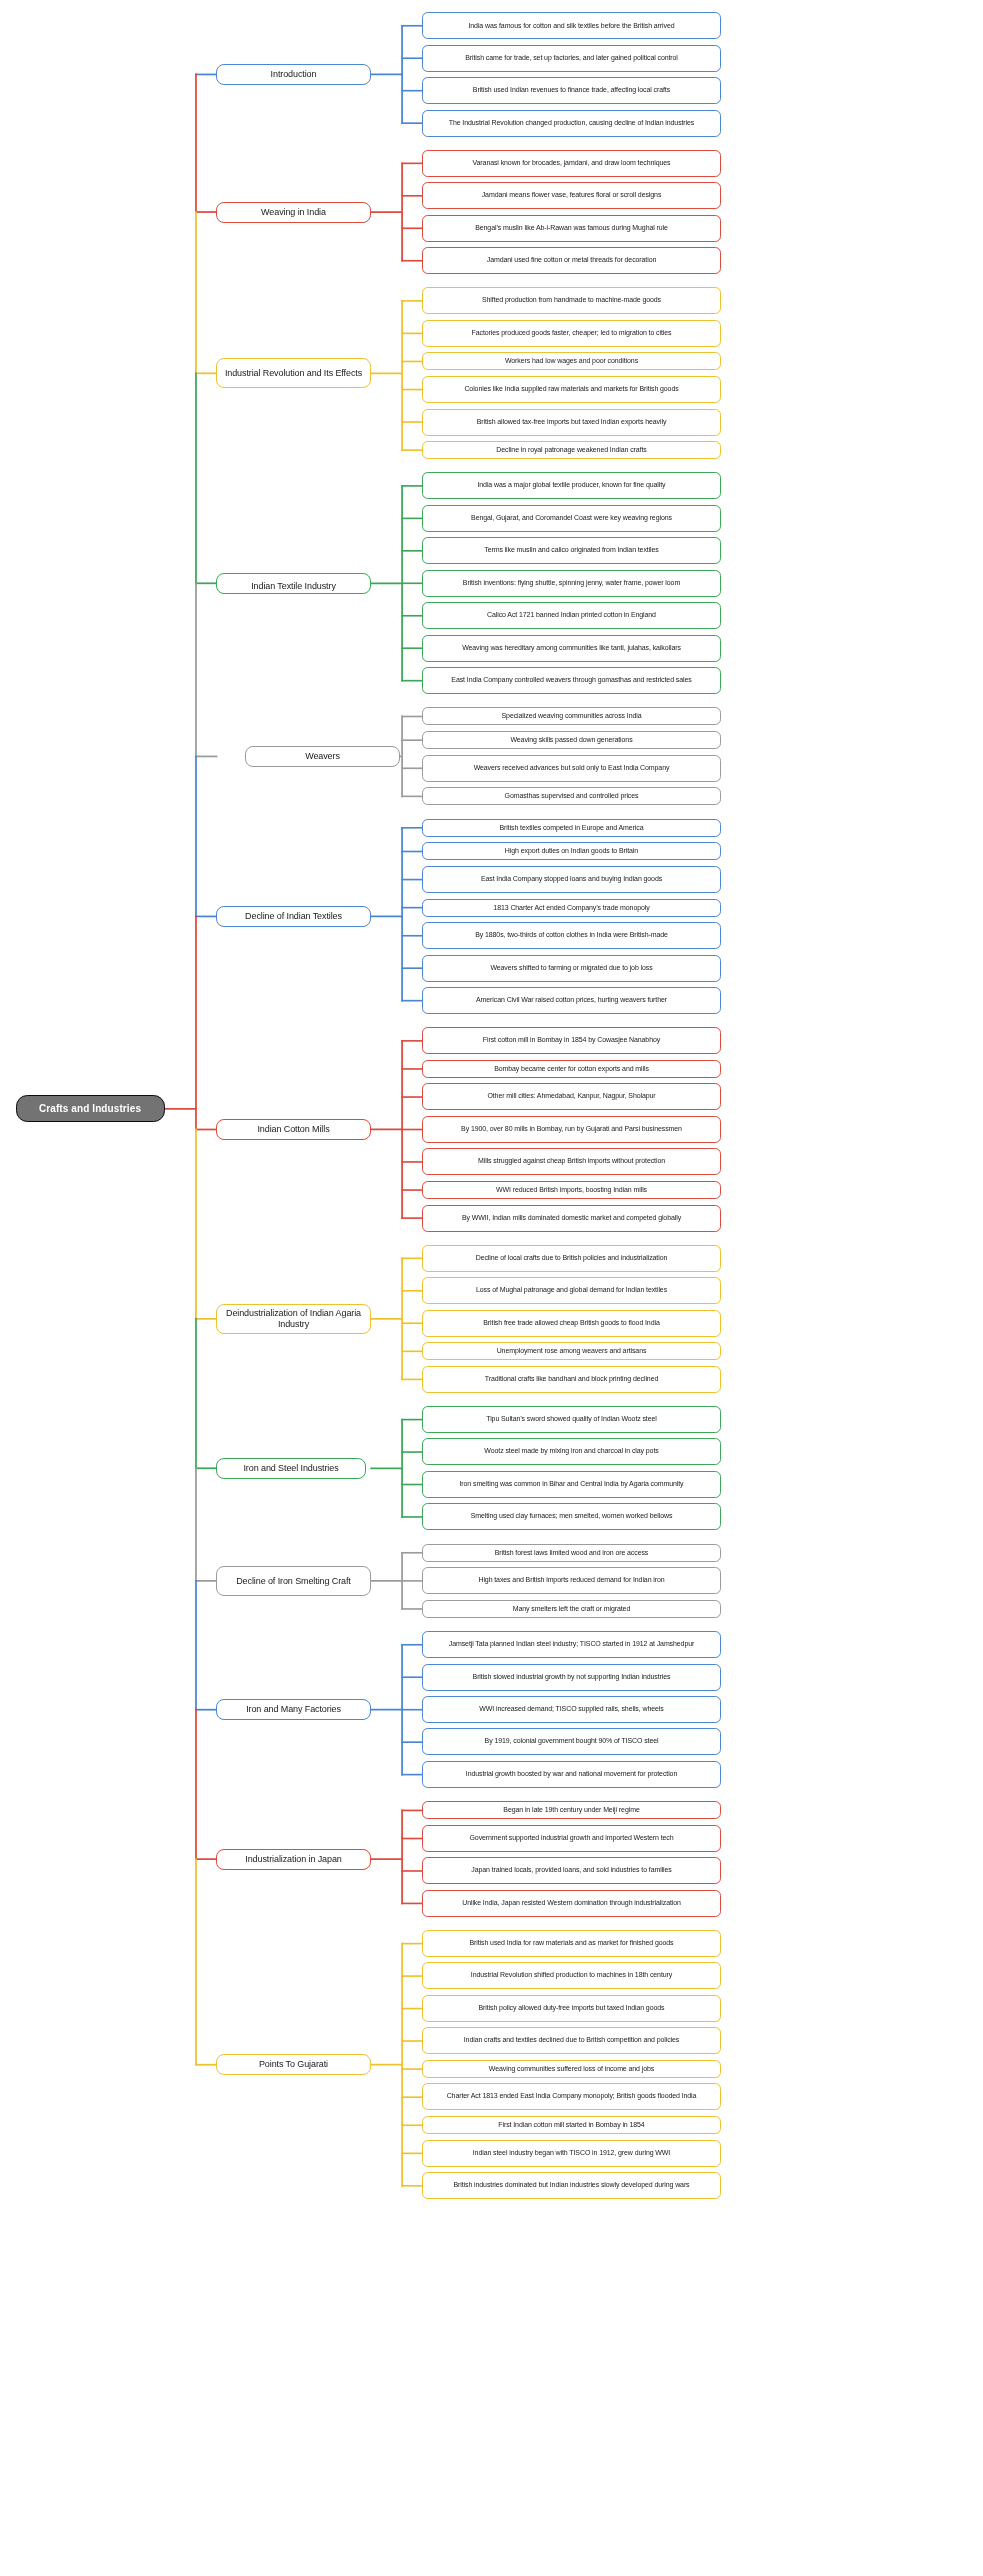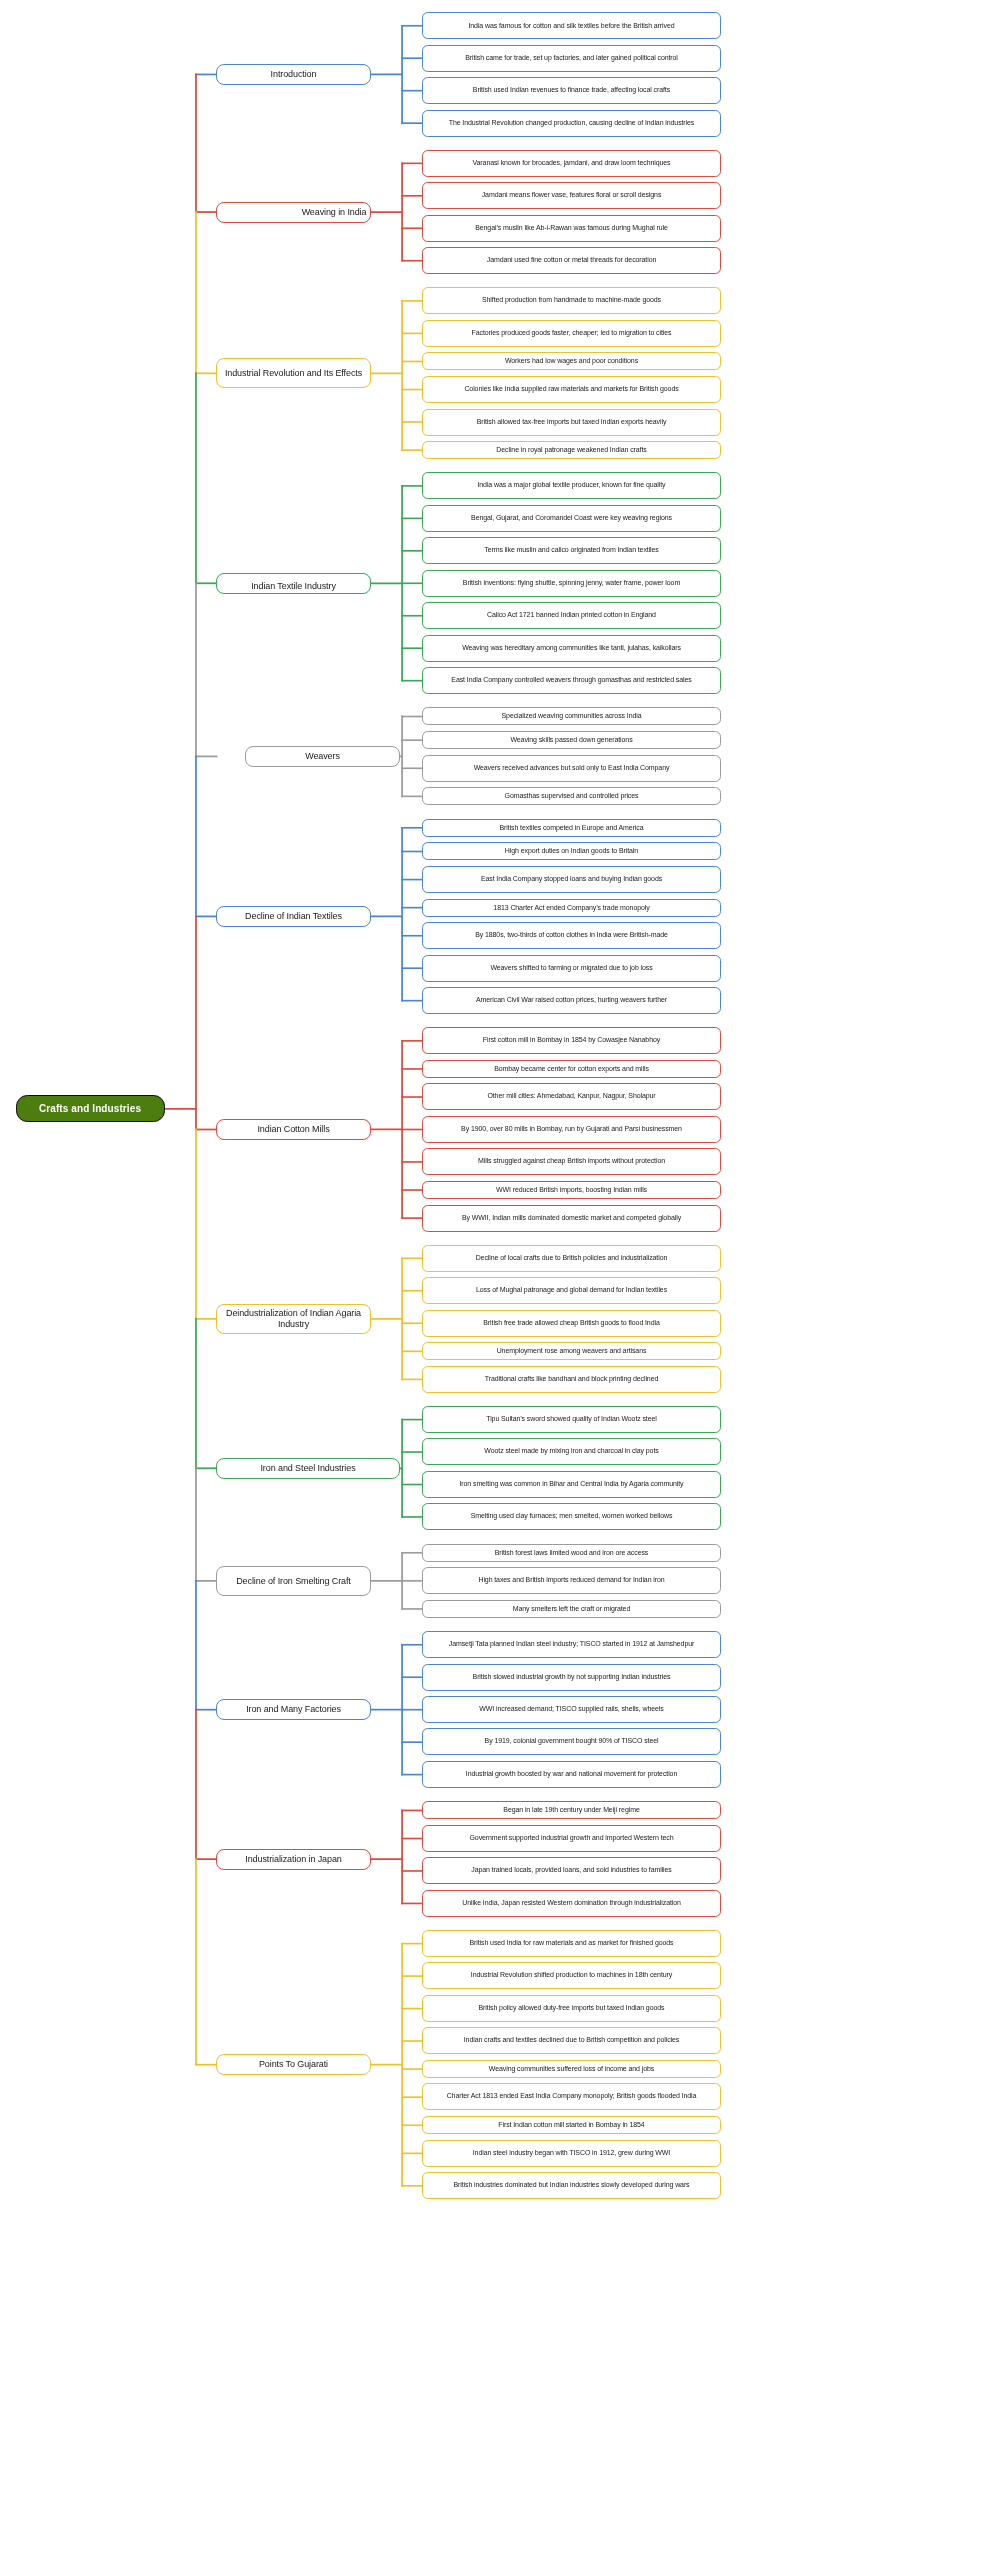--- a/index.html
+++ b/index.html
@@ -30,21 +30,21 @@
     text-align: center;
     background: #ffffff;
     border-style: solid;
     line-height: 1.18;
     color: #1a1a1a;
     padding: 1px 3.6px;
     letter-spacing: -0.1px;
   }
   
   .root {
-    background: #4d7c0f;
+    background: #737373;
     color: #ffffff;
     border: 1.5px solid #0c0c0c;
     border-radius: 11.3px;
     font-weight: bold;
     font-size: 10px;
     letter-spacing: 0.1px;
   }
   
   .branch {
     border-width: 1.8px;
@@ -203,21 +203,21 @@
       </div>
       <div class="node leaf c-blue" style="left: 422px; top: 45px; width: 299px; height: 27px;">
         <span>British came for trade, set up factories, and later gained political control</span>
       </div>
       <div class="node leaf c-blue" style="left: 422px; top: 77px; width: 299px; height: 27px;">
         <span>British used Indian revenues to finance trade, affecting local crafts</span>
       </div>
       <div class="node leaf c-blue" style="left: 422px; top: 110px; width: 299px; height: 27px;">
         <span>The Industrial Revolution changed production, causing decline of Indian industries</span>
       </div>
-      <div class="node branch c-red" style="left: 216px; top: 202px; width: 155px; height: 20.6px; justify-content: flex-end;">
+      <div class="node branch c-red" style="left: 216px; top: 202px; width: 155px; height: 20.6px;">
         <span>Weaving in India</span>
       </div>
       <div class="node leaf c-red" style="left: 422px; top: 150px; width: 299px; height: 27px;">
         <span>Varanasi known for brocades, jamdani, and draw loom techniques</span>
       </div>
       <div class="node leaf c-red" style="left: 422px; top: 182px; width: 299px; height: 27px;">
         <span>Jamdani means flower vase, features floral or scroll designs</span>
       </div>
       <div class="node leaf c-red" style="left: 422px; top: 215px; width: 299px; height: 27px;">
         <span>Bengal’s muslin like Ab-i-Rawan was famous during Mughal rule</span>
@@ -344,21 +344,21 @@
       </div>
       <div class="node leaf c-yellow" style="left: 422px; top: 1310px; width: 299px; height: 27px;">
         <span>British free trade allowed cheap British goods to flood India</span>
       </div>
       <div class="node leaf c-yellow" style="left: 422px; top: 1342px; width: 299px; height: 18px;">
         <span>Unemployment rose among weavers and artisans</span>
       </div>
       <div class="node leaf c-yellow" style="left: 422px; top: 1366px; width: 299px; height: 27px;">
         <span>Traditional crafts like bandhani and block printing declined</span>
       </div>
-      <div class="node branch c-green" style="left: 216px; top: 1458px; width: 184px; height: 20.6px;">
+      <div class="node branch c-green" style="left: 216px; top: 1458px; width: 150px; height: 20.6px;">
         <span>Iron and Steel Industries</span>
       </div>
       <div class="node leaf c-green" style="left: 422px; top: 1406px; width: 299px; height: 27px;">
         <span>Tipu Sultan’s sword showed quality of Indian Wootz steel</span>
       </div>
       <div class="node leaf c-green" style="left: 422px; top: 1438px; width: 299px; height: 27px;">
         <span>Wootz steel made by mixing iron and charcoal in clay pots</span>
       </div>
       <div class="node leaf c-green" style="left: 422px; top: 1471px; width: 299px; height: 27px;">
         <span>Iron smelting was common in Bihar and Central India by Agaria community</span>

